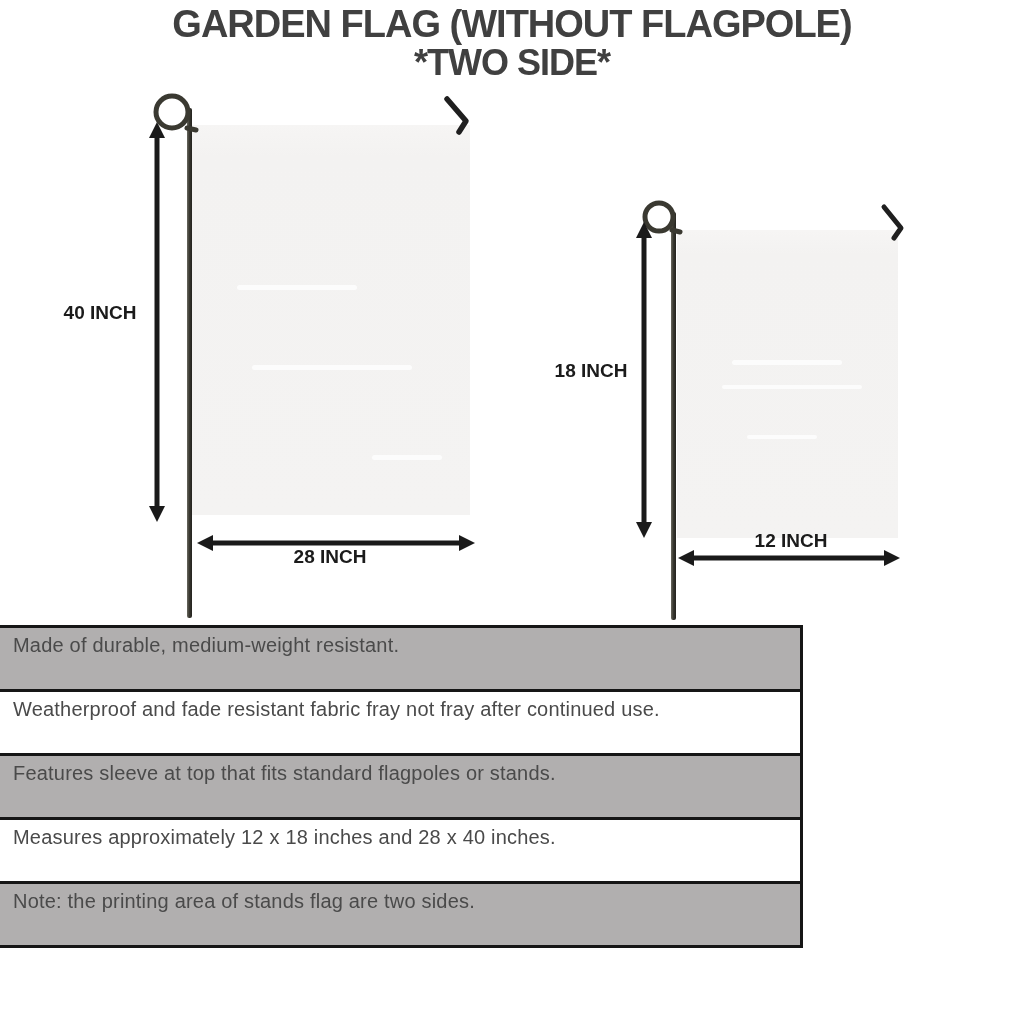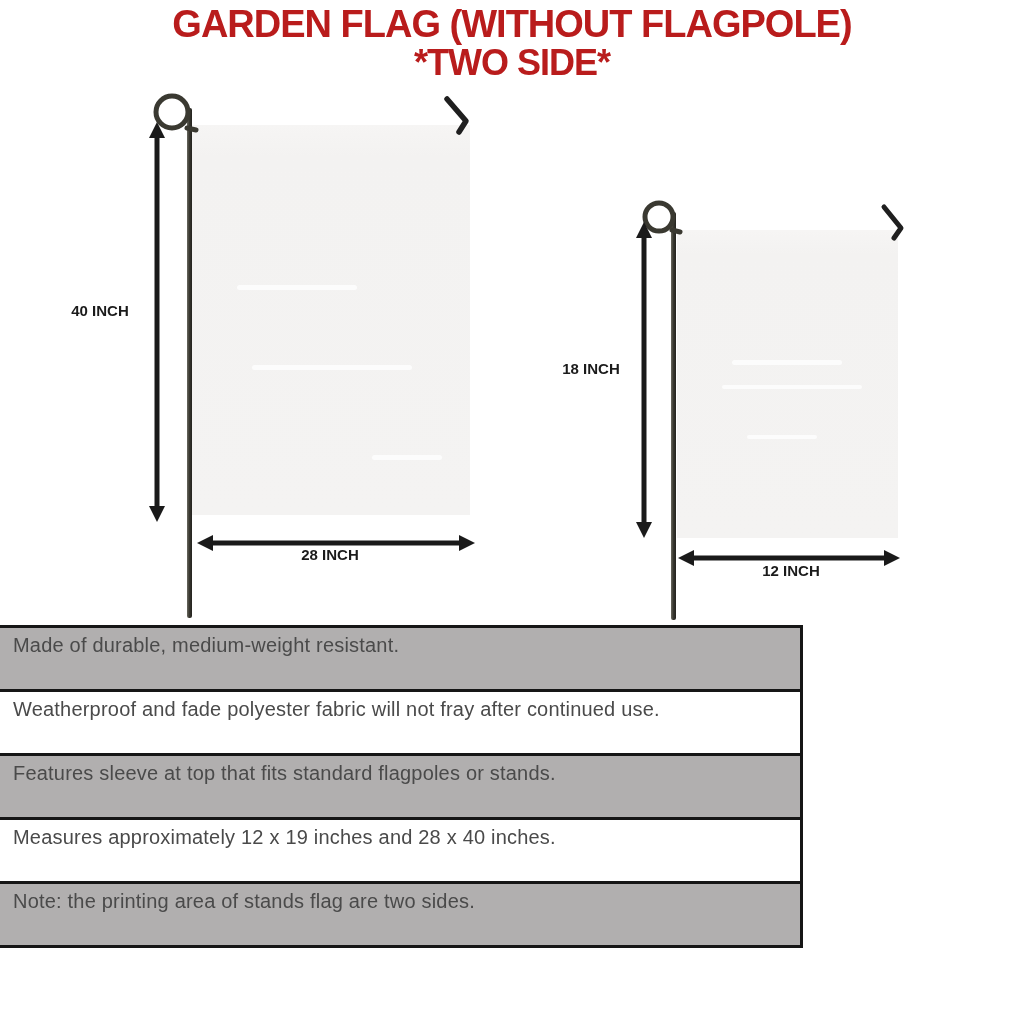--- a/index.html
+++ b/index.html
@@ -17,21 +17,21 @@
     height: 1024px;
     background: #ffffff;
   }
   
   .title-block {
     position: absolute;
     top: 4px;
     left: 0;
     width: 1024px;
     text-align: center;
-    color: #b91c1c;
+    color: #404040;
   }
   .title-line1 {
     font-size: 38px;
     font-weight: 800;
     letter-spacing: -1px;
     line-height: 40px;
     margin: 0;
   }
   .title-line2 {
     font-size: 36px;
@@ -52,21 +52,21 @@
     background: linear-gradient(180deg, #f6f5f4 0%, #f3f2f1 8%, #f4f3f2 100%);
   }
   .flag .streak {
     position: absolute;
     background: rgba(255,255,255,0.75);
     border-radius: 4px;
   }
   svg.deco { position: absolute; overflow: visible; }
   .dim-label {
     position: absolute;
-    font-size: 15px;
+    font-size: 19px;
     font-weight: 700;
     color: #1b1b1b;
     text-align: center;
     white-space: nowrap;
   }
   
   .features-table {
     position: absolute;
     left: -6px;
     top: 625px;
@@ -159,34 +159,34 @@
       <polygon points="12,316 4,300 20,300" fill="#1a1a1a"></polygon>
     </svg>
 
     <svg class="deco" style="left:678px; top:546px;" width="222" height="24" viewBox="0 0 222 24">
       <line x1="14" y1="12" x2="208" y2="12" stroke="#1a1a1a" stroke-width="5"></line>
       <polygon points="0,12 16,4 16,20" fill="#1a1a1a"></polygon>
       <polygon points="222,12 206,4 206,20" fill="#1a1a1a"></polygon>
     </svg>
 
     <div class="dim-label" style="left:541px; top:360px; width:100px;">18 INCH</div>
-    <div class="dim-label" style="left:731px; top:562px; width:120px;">12 INCH</div>
+    <div class="dim-label" style="left:731px; top:530px; width:120px;">12 INCH</div>
   </div>
 
   <div class="features-table">
     <div class="feature-row">
       <span>Made of durable, medium-weight resistant.</span>
     </div>
     <div class="feature-row">
-      <span>Weatherproof and fade polyester fabric will not fray after continued use.</span>
+      <span>Weatherproof and fade resistant fabric fray not fray after continued use.</span>
     </div>
     <div class="feature-row">
       <span>Features sleeve at top that fits standard flagpoles or stands.</span>
     </div>
     <div class="feature-row">
-      <span>Measures approximately 12 x 19 inches and 28 x 40 inches.</span>
+      <span>Measures approximately 12 x 18 inches and 28 x 40 inches.</span>
     </div>
     <div class="feature-row">
       <span>Note: the printing area of stands flag are two sides.</span>
     </div>
   </div>
 
 </div>
 
 </body></html>

